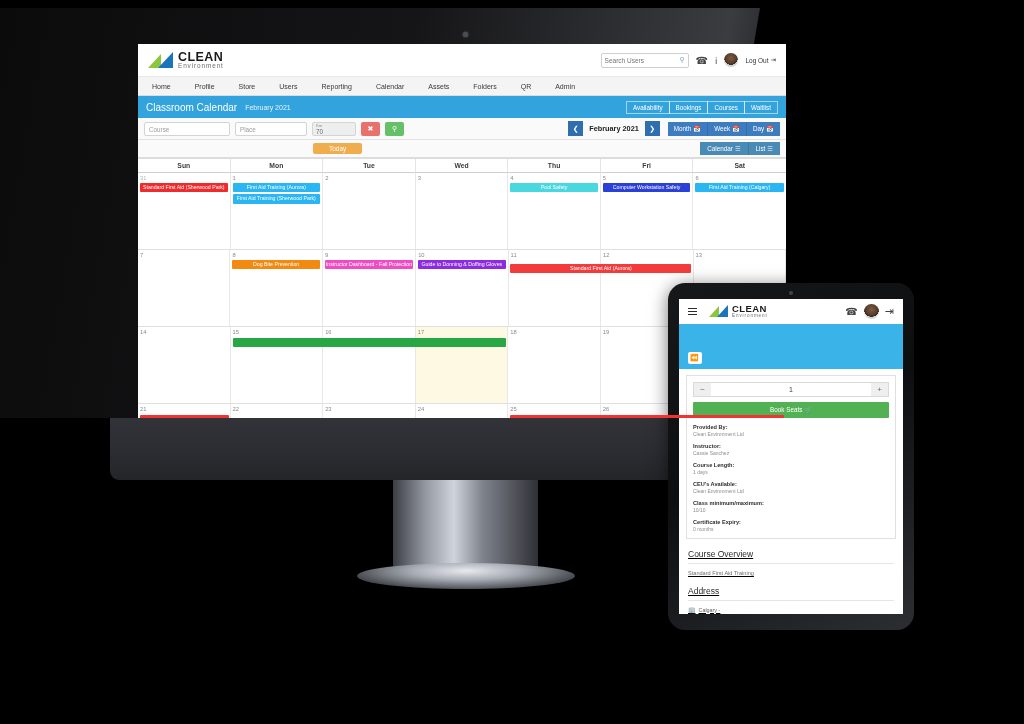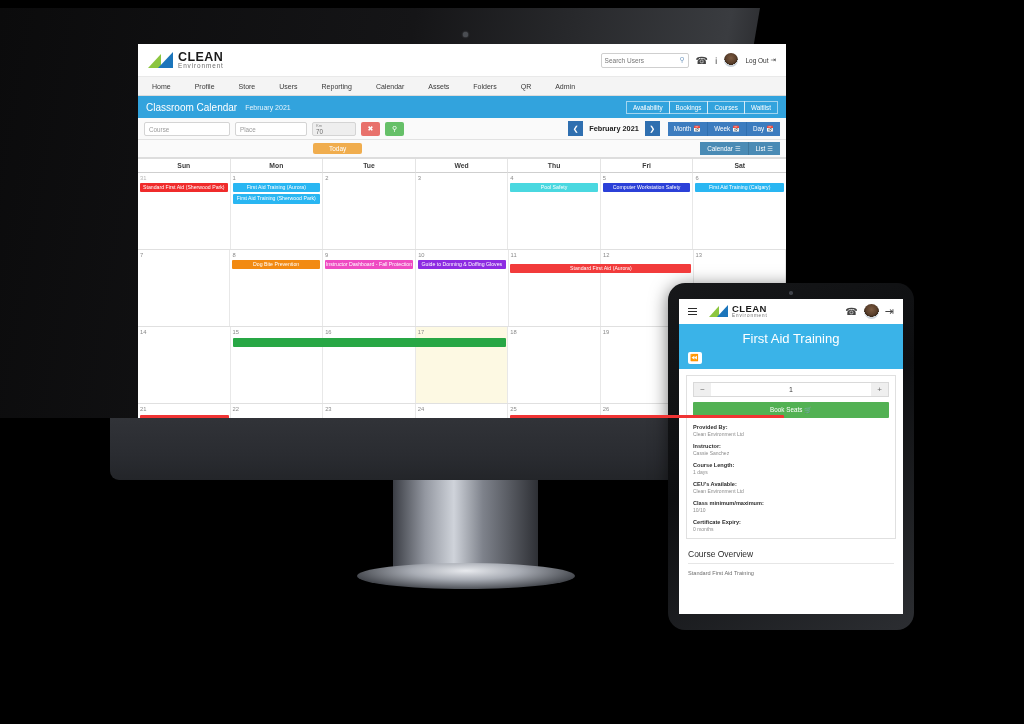--- a/index.html
+++ b/index.html
@@ -172,21 +172,21 @@
   .m-card { margin: 6px 7px 0 7px; border: 1px solid #e0e0e0; background: #fff; padding: 6px; }
   .stepper { display: flex; align-items: center; border: 1px solid #d9d9d9; height: 15px; }
   .stepper .sbtn { width: 17px; text-align: center; font-size: 8px; color: #6d6d6d;
                    background: #efefef; height: 100%; line-height: 14px; }
   .stepper .sval { flex: 1; text-align: center; font-size: 7px; color: #3a3a3a; }
   .book { margin-top: 5px; background: #52b153; color: #fff; font-size: 6.3px;
           text-align: center; padding: 4px 0; border-radius: 1px; }
   .kv { margin-top: 6px; }
   .kv .k { font-size: 5.6px; font-weight: bold; color: #2d2d2d; }
   .kv .v { font-size: 5px; color: #8d8d8d; margin-top: 1px; }
-  .sec { margin: 10px 9px 0 9px; }
+  .sec { margin: 10px 9px 0 9px; text-decoration: underline; }
   .sec h3 { font-size: 8.5px; font-weight: normal; color: #2b2b2b; padding-bottom: 4px;
             border-bottom: 1px solid #e6e6e6; }
   .sec p { font-size: 5.6px; color: #6e6e6e; margin-top: 6px; }
   .addr { font-size: 5.4px; color: #5b5b5b; margin-top: 5px; display: flex;
           align-items: center; gap: 3px; }
   .addr .gi { font-size: 6px; color: #3a3a3a; }
 </style>
 </head>
 <body>
 
@@ -425,21 +425,20 @@
           </div>
         </div>
         <div class="m-right">
           <span class="ic">☎</span>
           <span class="m-avatar"></span>
           <span class="ic" style="font-size:11px">⇥</span>
         </div>
       </div>
 
       <div class="m-hero">
-        <h2>First Aid Training</h2>
         <div class="m-back">⏪</div>
       </div>
 
       <div class="m-card">
         <div class="stepper">
           <div class="sbtn">−</div>
           <div class="sval">1</div>
           <div class="sbtn">+</div>
         </div>
         <div class="book">
@@ -472,17 +471,25 @@
               <div class="v">0 months</div>
             </div>
           </div>
       </div>
 
       <div class="sec">
         <h3>Course Overview</h3>
         <p>Standard First Aid Training</p>
       </div>
 
+      <div class="sec">
+        <h3>Address</h3>
+        <div class="addr">
+          <span class="gi">🏢</span>
+          <span>Calgary -</span>
+        </div>
+
+      </div>
 
     </div>
   </div>
 
 </div>
 
 </body></html>

